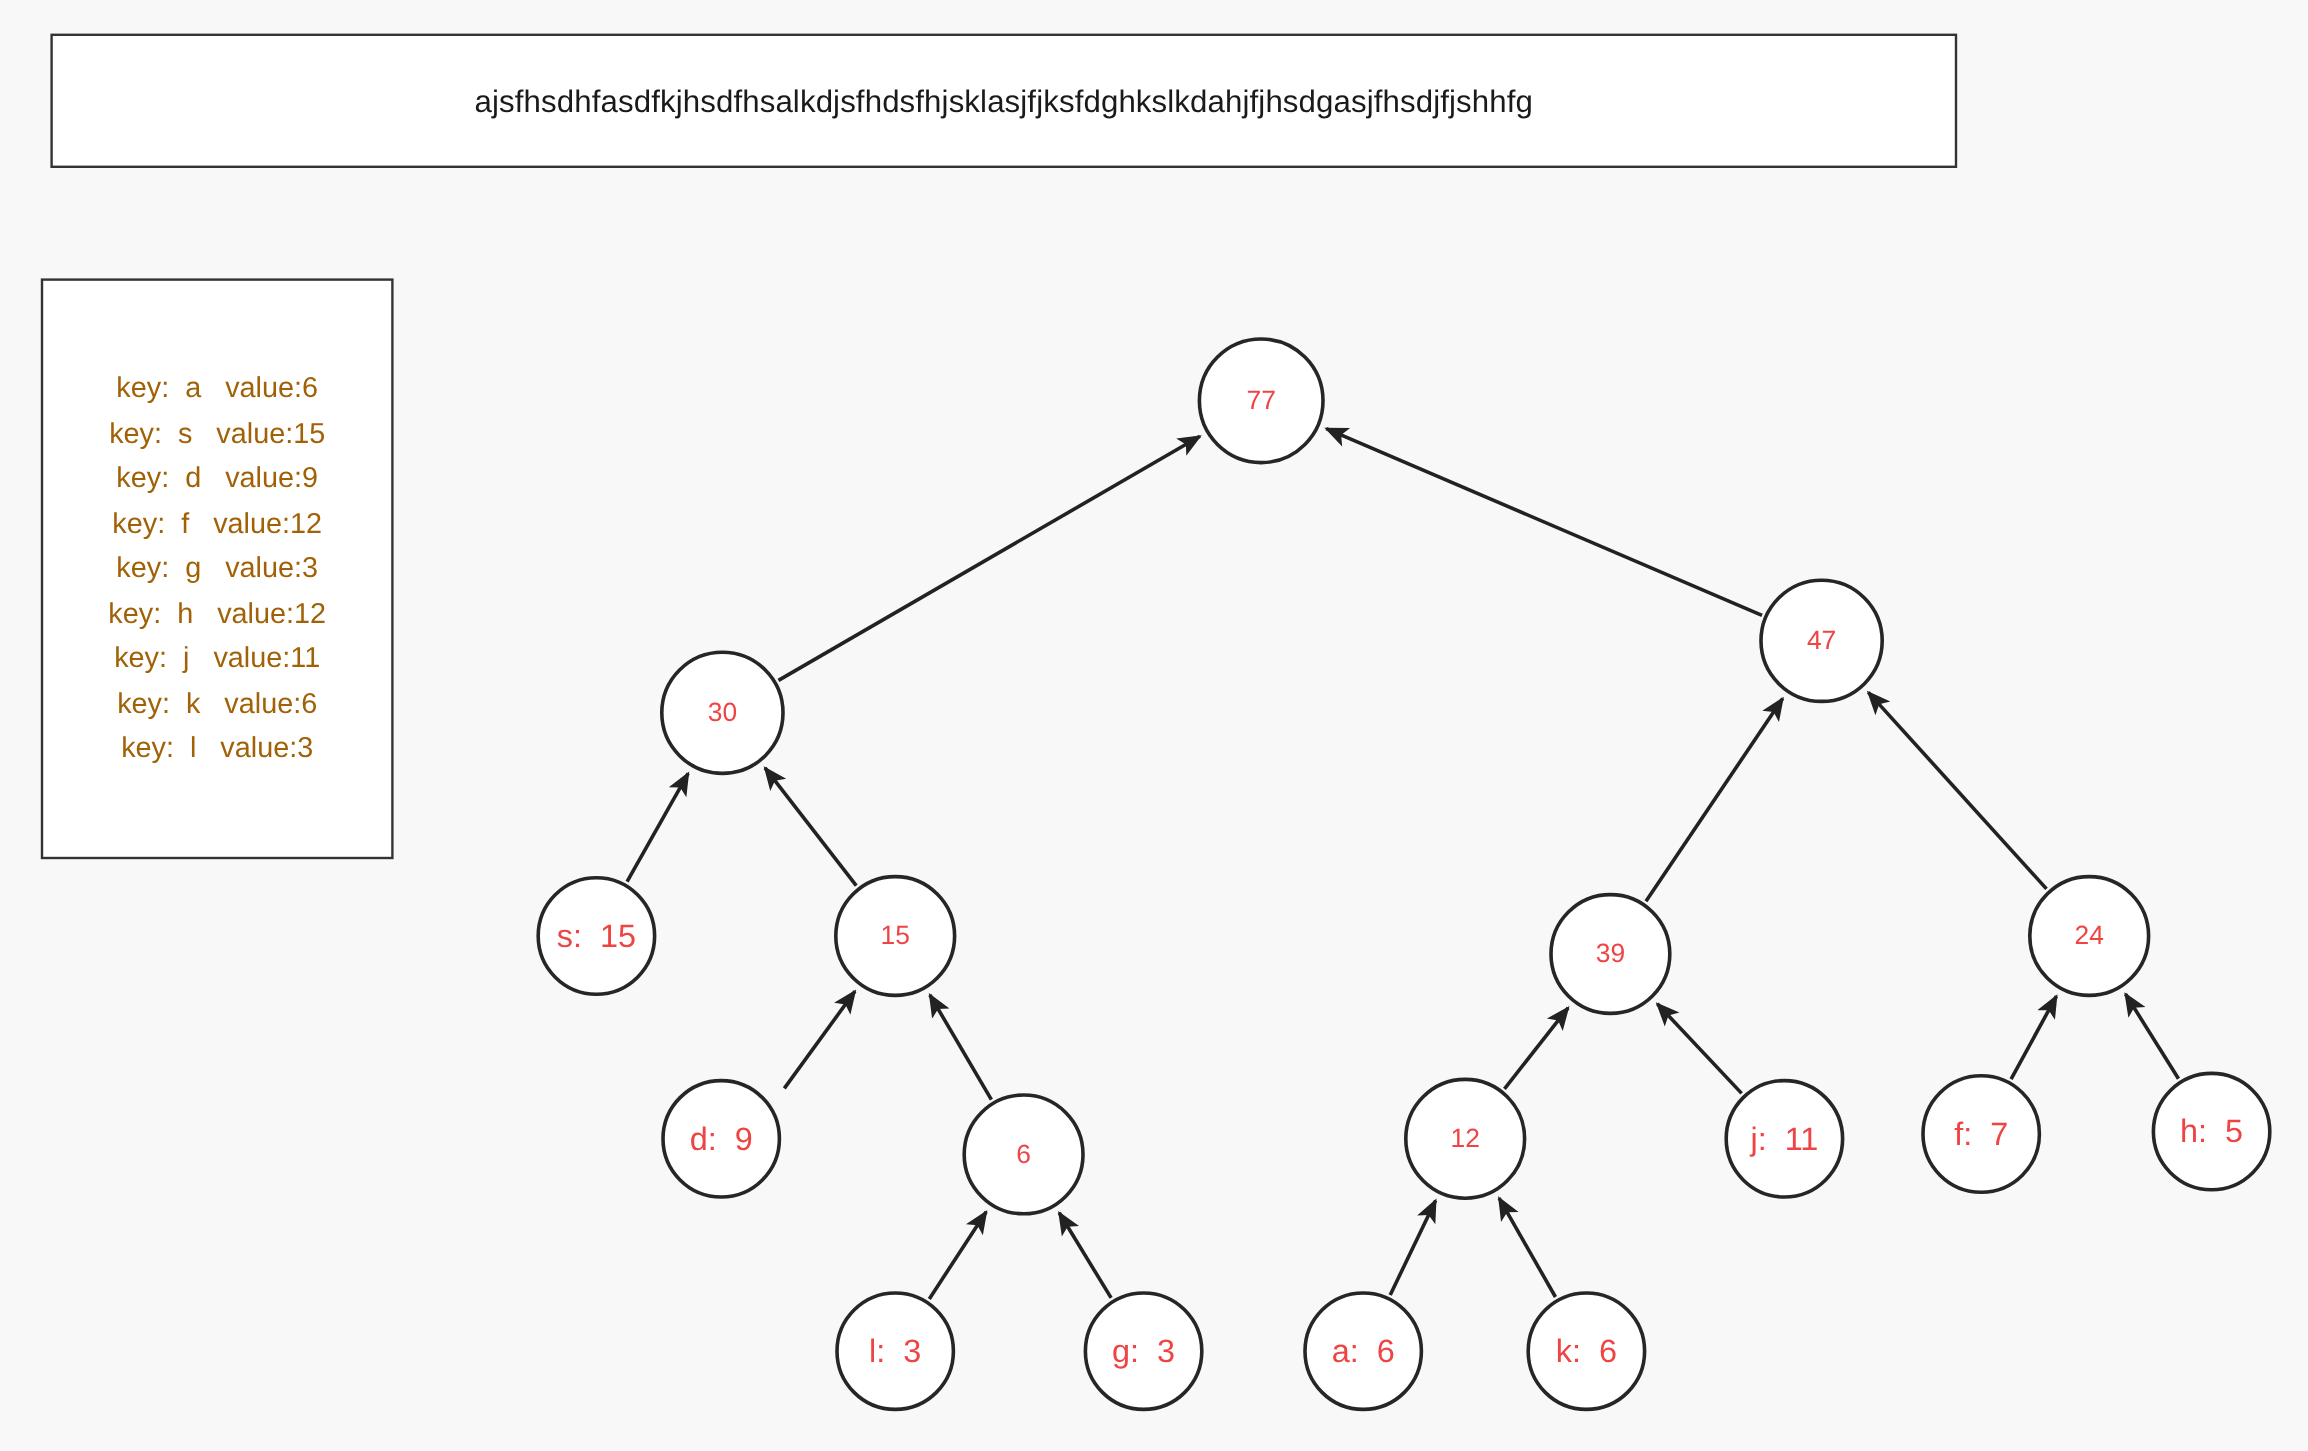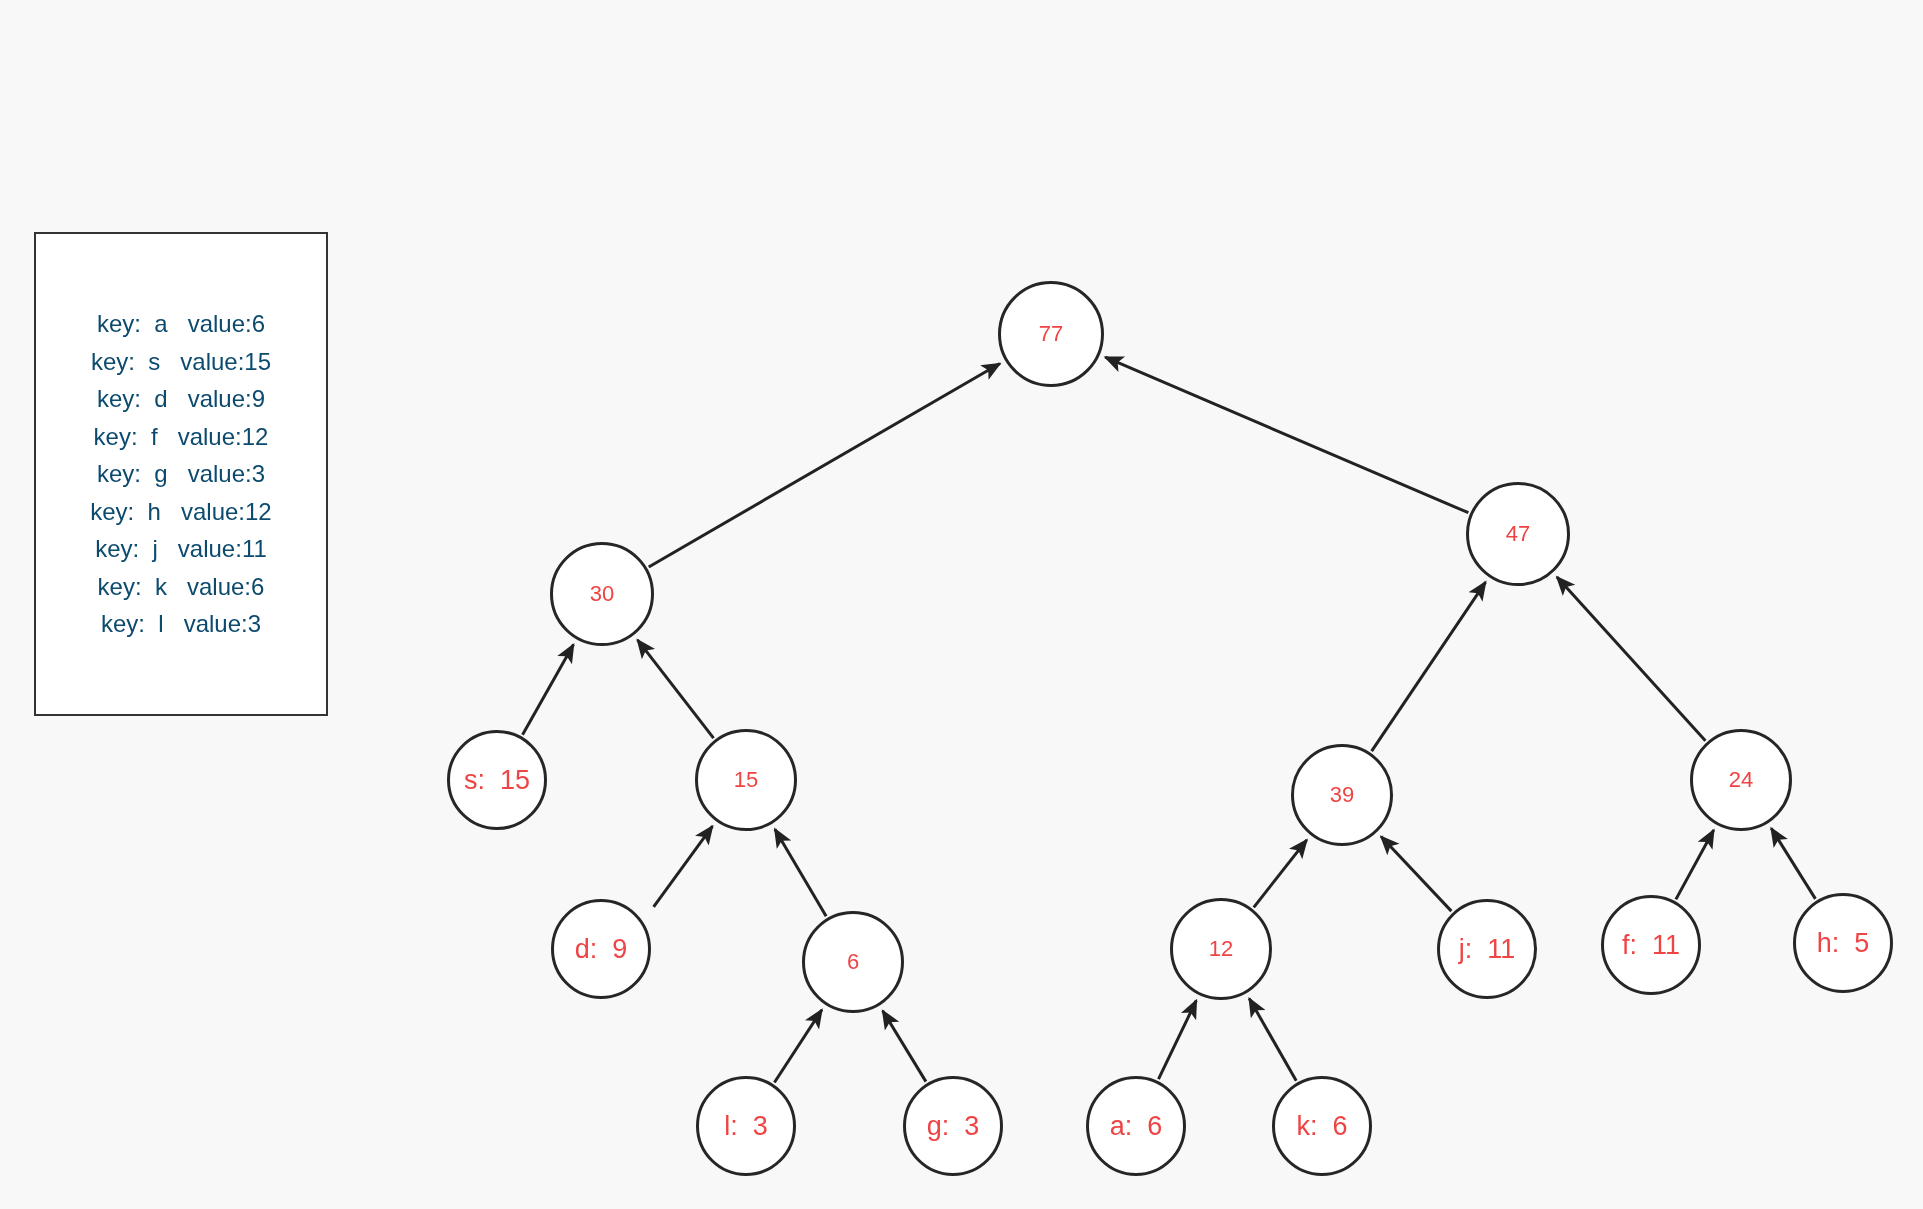--- a/index.html
+++ b/index.html
@@ -25,21 +25,21 @@
   #header-text {
     font-size:26px; color:#1a1a1a; letter-spacing:0.1px; white-space:nowrap;
   }
   #legend-box {
     left:34px; top:232px; width:294px; height:484px;
     display:flex; flex-direction:column;
     align-items:center; justify-content:center;
   }
   #legend-list { list-style:none; margin:0; padding:0; }
   .legend-item {
-    font-size:24px; color:#0c4a6e;
+    font-size:24px; color:#a16207;
     text-align:center; line-height:37.5px; white-space:pre;
   }
 
   svg#edges {
     position:absolute; left:0; top:0; width:1923px; height:1209px;
     pointer-events:none;
   }
   svg#edges line { stroke:#222222; stroke-width:3; }
 
   .node {
@@ -53,20 +53,23 @@
     white-space:pre;
   }
   .node.internal { font-size:22px; }
   .node.leaf { font-size:27px; }
 </style>
 </head>
 <body>
 
 <div id="canvas">
 
+  <div class="box" id="header-box">
+    <div id="header-text">ajsfhsdhfasdfkjhsdfhsalkdjsfhdsfhjsklasjfjksfdghkslkdahjfjhsdgasjfhsdjfjshhfg</div>
+  </div>
 
   <div class="box" id="legend-box">
     <ul id="legend-list">
         <li class="legend-item">key:  a   value:6</li>
         <li class="legend-item">key:  s   value:15</li>
         <li class="legend-item">key:  d   value:9</li>
         <li class="legend-item">key:  f   value:12</li>
         <li class="legend-item">key:  g   value:3</li>
         <li class="legend-item">key:  h   value:12</li>
         <li class="legend-item">key:  j   value:11</li>
@@ -110,17 +113,17 @@
       <div class="node leaf" style="left: 551px; top: 899px; width: 100px; height: 100px;">d:  9</div>
       <div class="node internal" style="left: 802px; top: 911px; width: 102px; height: 102px;">6</div>
       <div class="node leaf" style="left: 696px; top: 1076px; width: 100px; height: 100px;">l:  3</div>
       <div class="node leaf" style="left: 903px; top: 1076px; width: 100px; height: 100px;">g:  3</div>
       <div class="node internal" style="left: 1291px; top: 744px; width: 102px; height: 102px;">39</div>
       <div class="node internal" style="left: 1690px; top: 729px; width: 102px; height: 102px; text-align: right;">24</div>
       <div class="node internal" style="left: 1170px; top: 898px; width: 102px; height: 102px;">12</div>
       <div class="node leaf" style="left: 1437px; top: 899px; width: 100px; height: 100px;">j:  11</div>
       <div class="node leaf" style="left: 1086px; top: 1076px; width: 100px; height: 100px;">a:  6</div>
       <div class="node leaf" style="left: 1272px; top: 1076px; width: 100px; height: 100px;">k:  6</div>
-      <div class="node leaf" style="left: 1601px; top: 895px; width: 100px; height: 100px;">f:  11</div>
+      <div class="node leaf" style="left: 1601px; top: 895px; width: 100px; height: 100px;">f:  7</div>
       <div class="node leaf" style="left: 1793px; top: 893px; width: 100px; height: 100px;">h:  5</div>
     </div>
 
 </div>
 
 </body></html>

